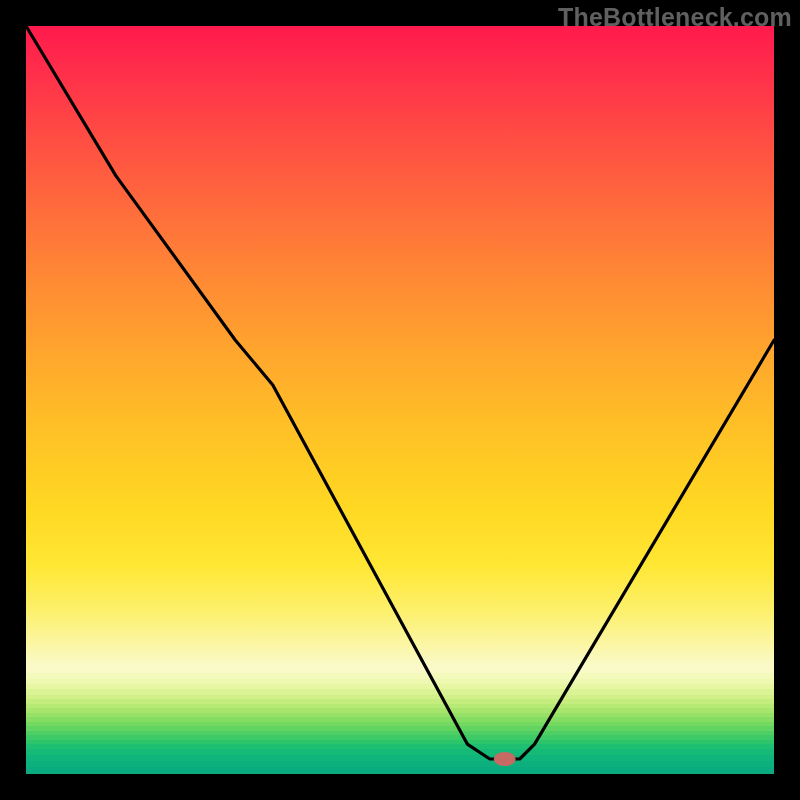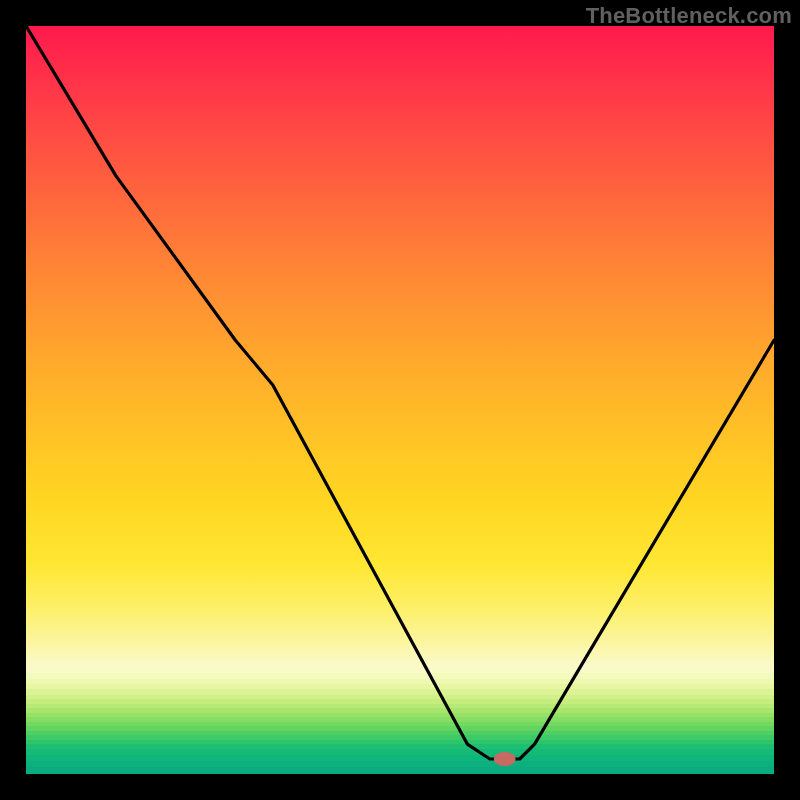--- a/index.html
+++ b/index.html
@@ -15,21 +15,21 @@
     position: relative;
     width: 800px;
     height: 800px;
     background: #000;
   }
   .watermark {
     position: absolute;
     top: 3px;
     right: 8px;
     color: #606060;
-    font-size: 22px;
+    font-size: 25px;
     font-weight: 600;
     letter-spacing: 0.2px;
     z-index: 10;
     user-select: none;
   }
   .plot-area {
     position: absolute;
     left: 26px;
     top: 26px;
     width: 748px;

